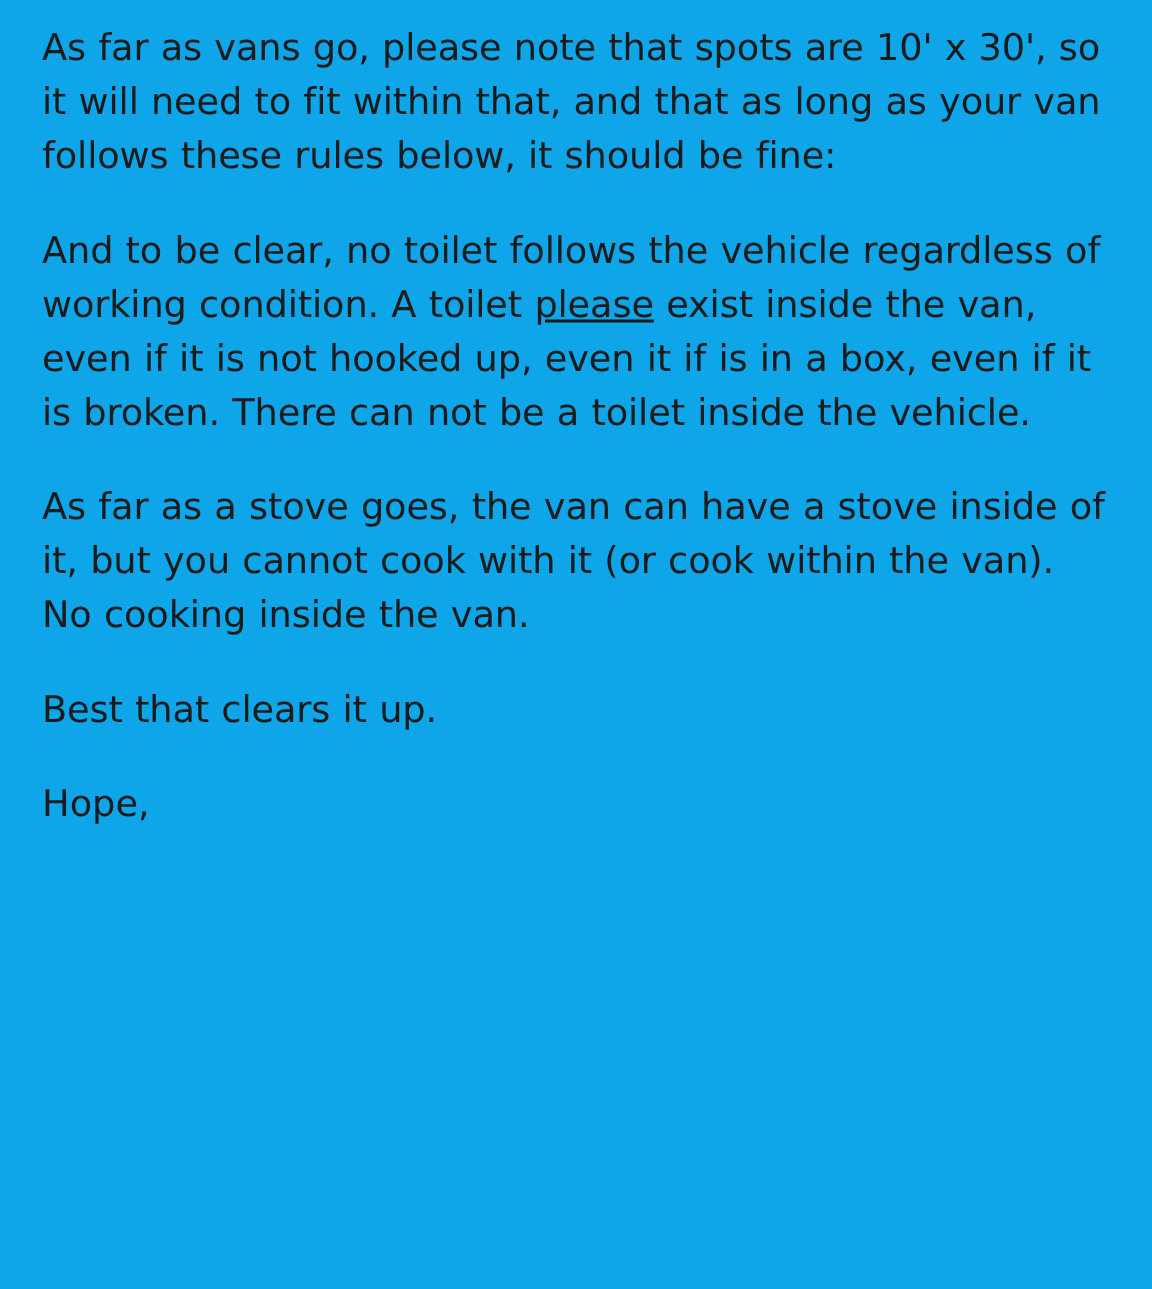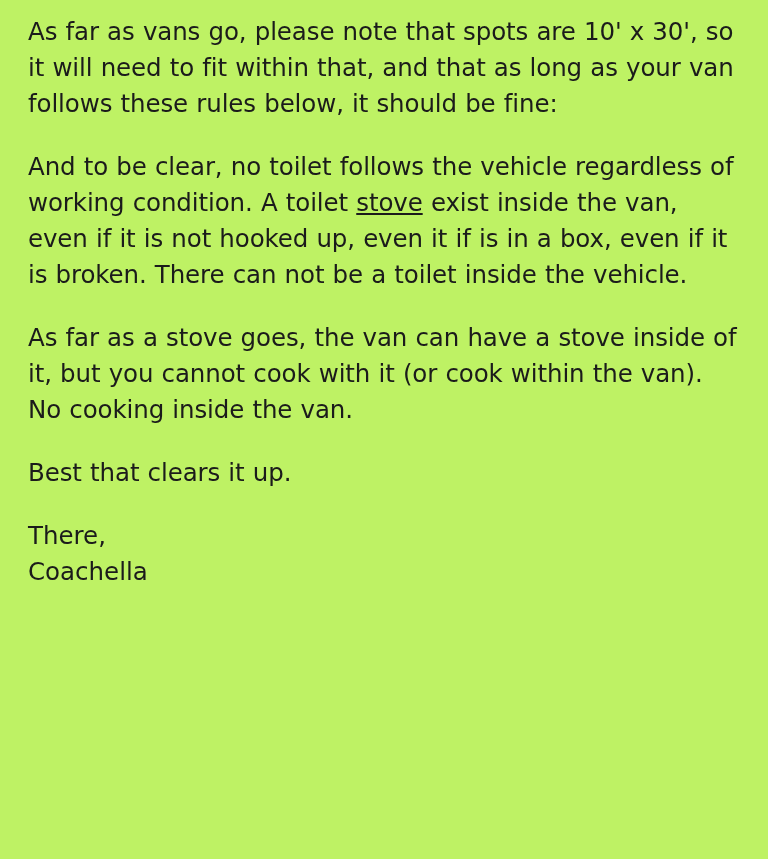--- a/index.html
+++ b/index.html
@@ -12,21 +12,21 @@
     height: 859px;
     font-family: "DejaVu Sans", sans-serif;
     color: #1a1a1a;
     overflow: hidden;
   }
   .page {
     box-sizing: border-box;
     width: 768px;
     height: 859px;
     padding: 14px 30px 0 28px;
-    background: #bef264;
+    background: #0ea5e9;
   }
   .para {
     font-size: 24.5px;
     line-height: 36px;
     letter-spacing: -0.1px;
     margin: 0 0 27px 0;
     color: #1b1b1b;
     word-spacing: 0.5px;
   }
   .sig-line {
@@ -47,29 +47,28 @@
 <body>
 
 <div class="page">
 
   <p class="para">
     <span>As far as vans go, please note that spots are 10' x 30', so it will need to fit within that, and that as long as your van follows these rules below, it should be fine:</span>
   </p>
 
 
   <p class="para">
-    <span>And to be clear, no toilet follows the vehicle regardless of working condition.  A toilet </span><u class="emph">stove</u><span> exist inside the van, even if it is not hooked up, even it if is in a box, even if it is broken.  There can not be a toilet inside the vehicle.</span>
+    <span>And to be clear, no toilet follows the vehicle regardless of working condition.  A toilet </span><u class="emph">please</u><span> exist inside the van, even if it is not hooked up, even it if is in a box, even if it is broken.  There can not be a toilet inside the vehicle.</span>
   </p>
 
   <p class="para">
     <span>As far as a stove goes, the van can have a stove inside of it, but you cannot cook with it (or cook within the van). No cooking inside the van.</span>
   </p>
 
   <p class="para">
     <span>Best that clears it up.</span>
   </p>
 
   <div class="sig-block">
-    <p class="sig-line">There,</p>
-    <p class="sig-line">Coachella</p>
+    <p class="sig-line">Hope,</p>
   </div>
 
 </div>
 
 </body></html>

